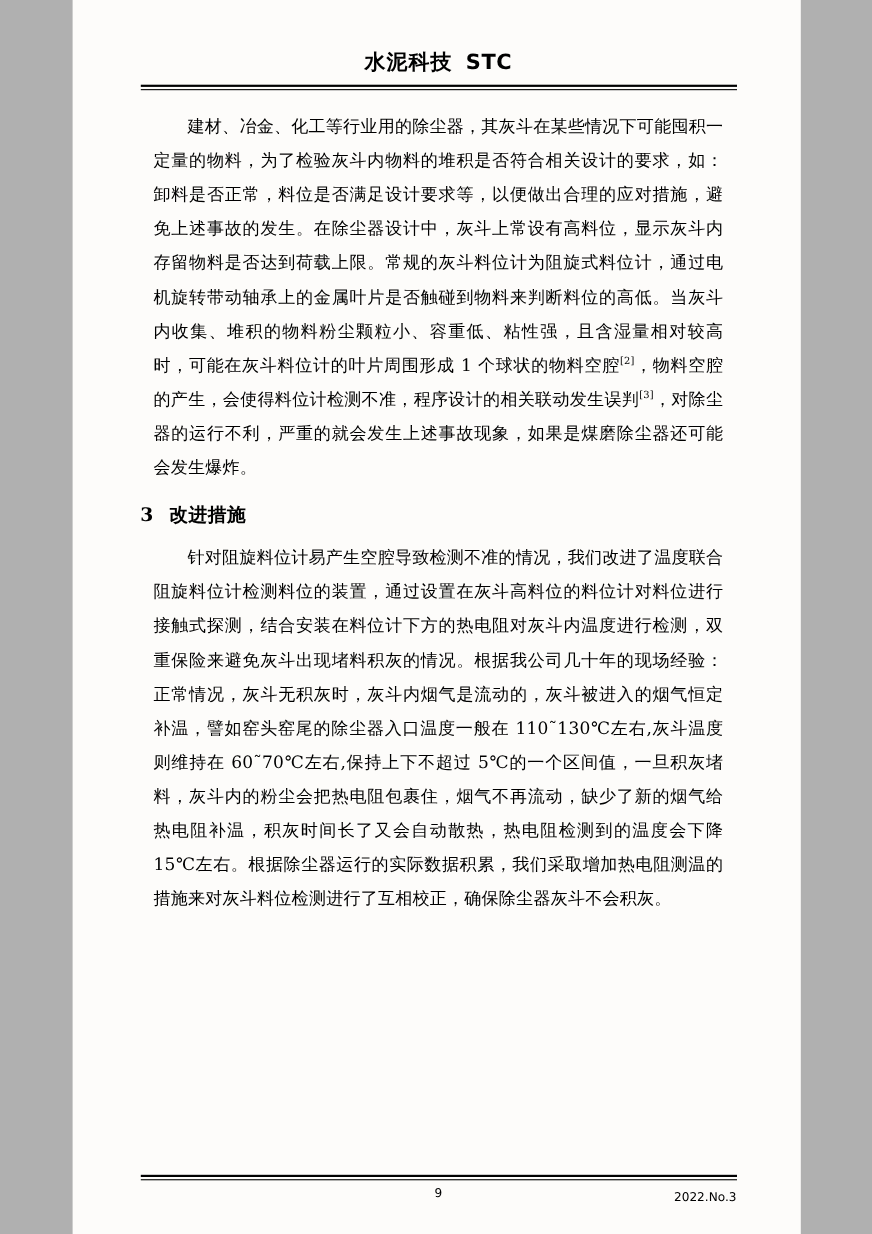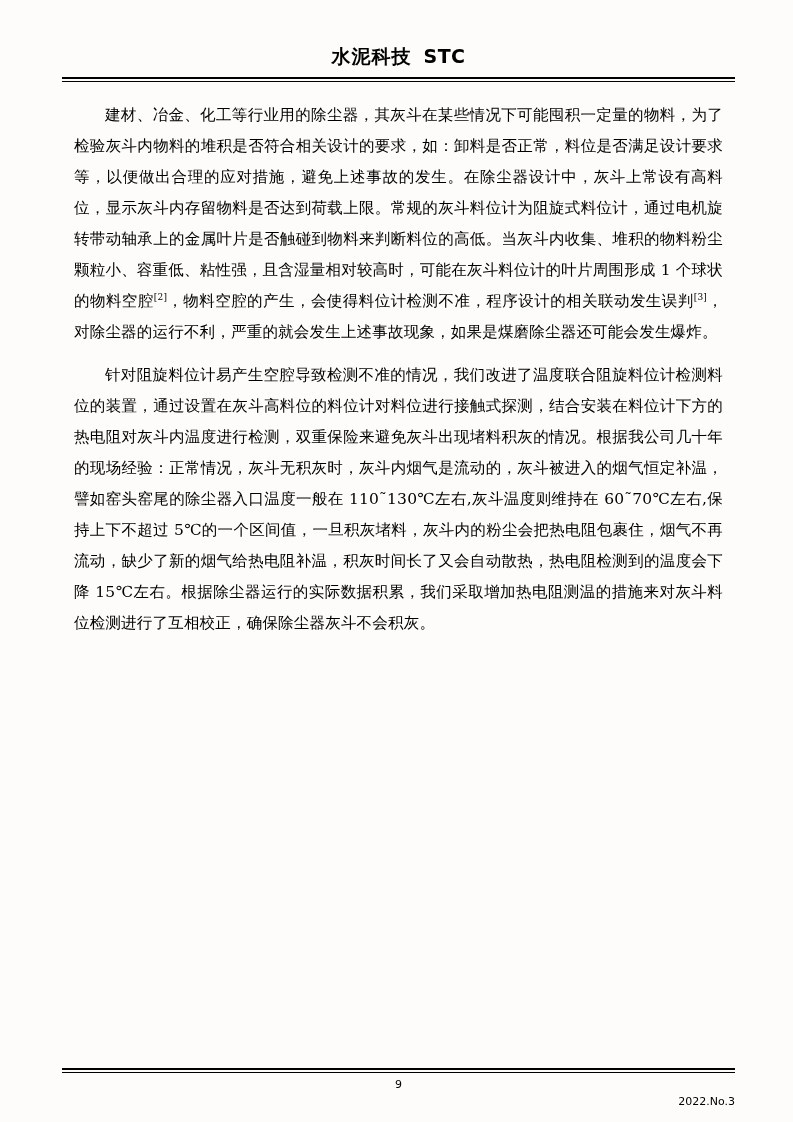--- a/index.html
+++ b/index.html
@@ -2,21 +2,21 @@
 <html><head>
 <meta charset="utf-8">
 <style>
   html, body {
     margin: 0;
     padding: 0;
     background: #b0b0b0;
   }
   .page {
     position: relative;
-    width: 793px;
+    width: 662px;
     height: 1122px;
     background: #fdfcfa;
     margin: 0 auto;
     box-sizing: border-box;
     font-family: "DejaVu Serif", "Liberation Serif", serif;
     color: #000;
     overflow: hidden;
   }
   .page-inner {
     position: absolute;
@@ -104,21 +104,21 @@
     height: 16px;
     font-family: "DejaVu Sans", "Liberation Sans", sans-serif;
     font-size: 11px;
   }
   .footer-page {
     text-align: center;
   }
   .footer-issue {
     position: absolute;
     right: 0;
-    top: 17px;
+    top: 4px;
     font-size: 11px;
   }
 </style>
 </head>
 <body>
 
 <div class="page">
   <div class="page-inner">
 
     <div class="header">
@@ -126,20 +126,21 @@
         <span class="cn">水泥科技</span><span class="en">STC</span>
       </div>
       <div class="header-rule"></div>
       <div class="header-rule2"></div>
     </div>
 
     <div class="body">
 
       <p class="para"><span>建材、冶金、化工等行业用的除尘器，其灰斗在某些情况下可能囤积一定量的物料，为了检验灰斗内物料的堆积是否符合相关设计的要求，如：卸料是否正常，料位是否满足设计要求等，以便做出合理的应对措施，避免上述事故的发生。在除尘器设计中，灰斗上常设有高料位，显示灰斗内存留物料是否达到荷载上限。常规的灰斗料位计为阻旋式料位计，通过电机旋转带动轴承上的金属叶片是否触碰到物料来判断料位的高低。当灰斗内收集、堆积的物料粉尘颗粒小、容重低、粘性强，且含湿量相对较高时，可能在灰斗料位计的叶片周围形成 1 个球状的物料空腔</span><sup>[2]</sup><span>，物料空腔的产生，会使得料位计检测不准，程序设计的相关联动发生误判</span><sup>[3]</sup><span>，对除尘器的运行不利，严重的就会发生上述事故现象，如果是煤磨除尘器还可能会发生爆炸。</span></p>
 
+      <h2 class="section"><span class="num">3</span><span>改进措施</span></h2>
 
       <p class="para">针对阻旋料位计易产生空腔导致检测不准的情况，我们改进了温度联合阻旋料位计检测料位的装置，通过设置在灰斗高料位的料位计对料位进行接触式探测，结合安装在料位计下方的热电阻对灰斗内温度进行检测，双重保险来避免灰斗出现堵料积灰的情况。根据我公司几十年的现场经验：正常情况，灰斗无积灰时，灰斗内烟气是流动的，灰斗被进入的烟气恒定补温，譬如窑头窑尾的除尘器入口温度一般在 110˜130℃左右,灰斗温度则维持在 60˜70℃左右,保持上下不超过 5℃的一个区间值，一旦积灰堵料，灰斗内的粉尘会把热电阻包裹住，烟气不再流动，缺少了新的烟气给热电阻补温，积灰时间长了又会自动散热，热电阻检测到的温度会下降 15℃左右。根据除尘器运行的实际数据积累，我们采取增加热电阻测温的措施来对灰斗料位检测进行了互相校正，确保除尘器灰斗不会积灰。</p>
 
 
     </div>
   </div>
 
   <div class="footer">
     <div class="footer-rule"></div>
     <div class="footer-rule2"></div>

